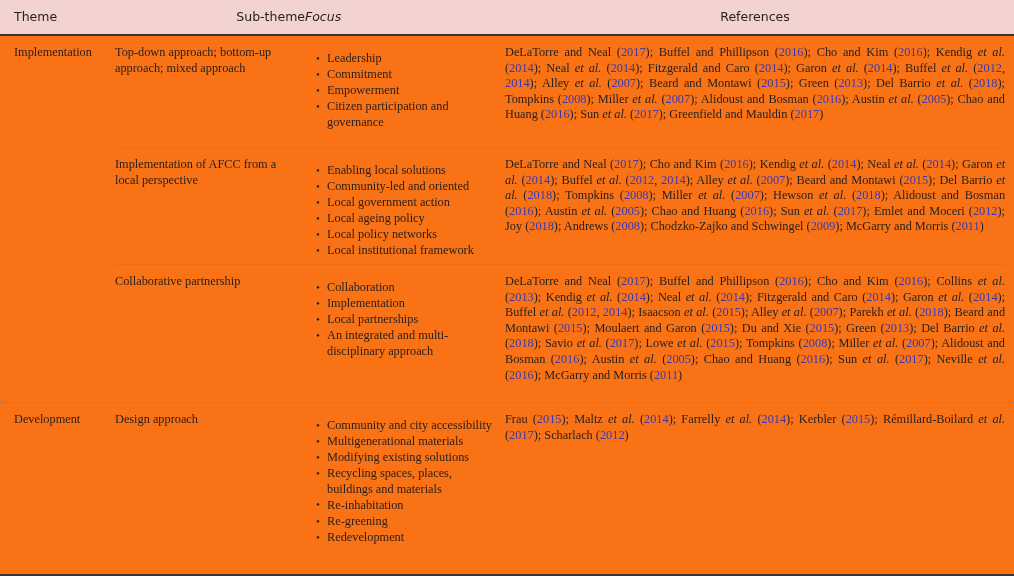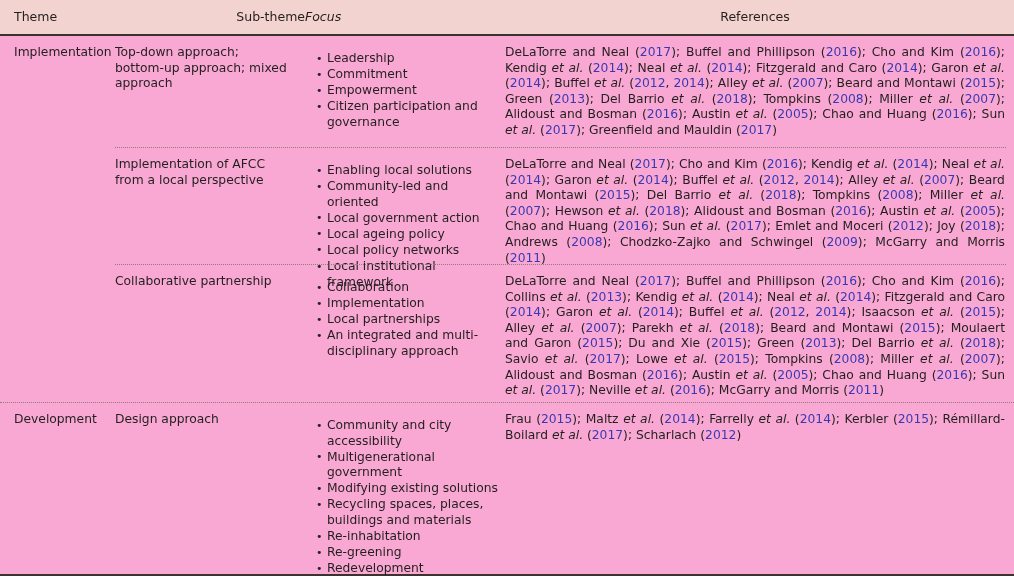--- a/index.html
+++ b/index.html
@@ -11,21 +11,21 @@
     width: 1014px;
     height: 576px;
     font-family: "DejaVu Sans", sans-serif;
     overflow: hidden;
   }
 
   #table-root {
     position: relative;
     width: 1014px;
     height: 576px;
-    background: #f9a8d4;
+    background: #f97316;
     box-sizing: border-box;
     border-bottom: 2px solid #3a3330;
   }
 
   
   .thead {
     position: relative;
     height: 34px;
     background: #f2d3d0;
     border-bottom: 2px solid #3a3330;
@@ -37,21 +37,21 @@
     color: #231f1e;
     line-height: 15px;
     white-space: nowrap;
   }
   .h-theme    { left: 14px; }
   .h-sub      { left: 115px; width: 190px; text-align: right; }
   .h-focus    { left: 305px; width: 170px; text-align: left; font-style: italic; }
   .h-refs     { left: 505px; width: 500px; text-align: center; }
 
   
-  .tbody { position: relative; }
+  .tbody { position: relative; font-family: Liberation Serif, serif; }
 
   .trow {
     position: relative;
     display: flex;
     align-items: flex-start;
     box-sizing: border-box;
     padding-top: 9px;
   }
 
   
@@ -156,21 +156,21 @@
         </div>
         <div class="cell c-refs refs">DeLaTorre and Neal (<span class="yr">2017</span>); Buffel and Phillipson (<span class="yr">2016</span>); Cho and Kim (<span class="yr">2016</span>); Collins <i>et al.</i> (<span class="yr">2013</span>); Kendig <i>et al.</i> (<span class="yr">2014</span>); Neal <i>et al.</i> (<span class="yr">2014</span>); Fitzgerald and Caro (<span class="yr">2014</span>); Garon <i>et al.</i> (<span class="yr">2014</span>); Buffel <i>et al.</i> (<span class="yr">2012</span>, <span class="yr">2014</span>); Isaacson <i>et al.</i> (<span class="yr">2015</span>); Alley <i>et al.</i> (<span class="yr">2007</span>); Parekh <i>et al.</i> (<span class="yr">2018</span>); Beard and Montawi (<span class="yr">2015</span>); Moulaert and Garon (<span class="yr">2015</span>); Du and Xie (<span class="yr">2015</span>); Green (<span class="yr">2013</span>); Del Barrio <i>et al.</i> (<span class="yr">2018</span>); Savio <i>et al.</i> (<span class="yr">2017</span>); Lowe <i>et al.</i> (<span class="yr">2015</span>); Tompkins (<span class="yr">2008</span>); Miller <i>et al.</i> (<span class="yr">2007</span>); Alidoust and Bosman (<span class="yr">2016</span>); Austin <i>et al.</i> (<span class="yr">2005</span>); Chao and Huang (<span class="yr">2016</span>); Sun <i>et al.</i> (<span class="yr">2017</span>); Neville <i>et al.</i> (<span class="yr">2016</span>); McGarry and Morris (<span class="yr">2011</span>)</div>
         <div class="row-sep full"></div>
       </div>
       <div class="trow" style="height: 173px;">
         <div class="cell c-theme">Development</div>
         <div class="cell c-sub">Design approach</div>
         <div class="cell c-focus">
           <ul class="focus-list">
             <li>Community and city accessibility</li>
-            <li>Multigenerational government</li>
+            <li>Multigenerational materials</li>
             <li>Modifying existing solutions</li>
             <li>Recycling spaces, places, buildings and materials</li>
             <li>Re-inhabitation</li>
             <li>Re-greening</li>
             <li>Redevelopment</li>
           </ul>
         </div>
         <div class="cell c-refs refs">Frau (<span class="yr">2015</span>); Maltz <i>et al.</i> (<span class="yr">2014</span>); Farrelly <i>et al.</i> (<span class="yr">2014</span>); Kerbler (<span class="yr">2015</span>); Rémillard-Boilard <i>et al.</i> (<span class="yr">2017</span>); Scharlach (<span class="yr">2012</span>)</div>
       </div>
     </div>

